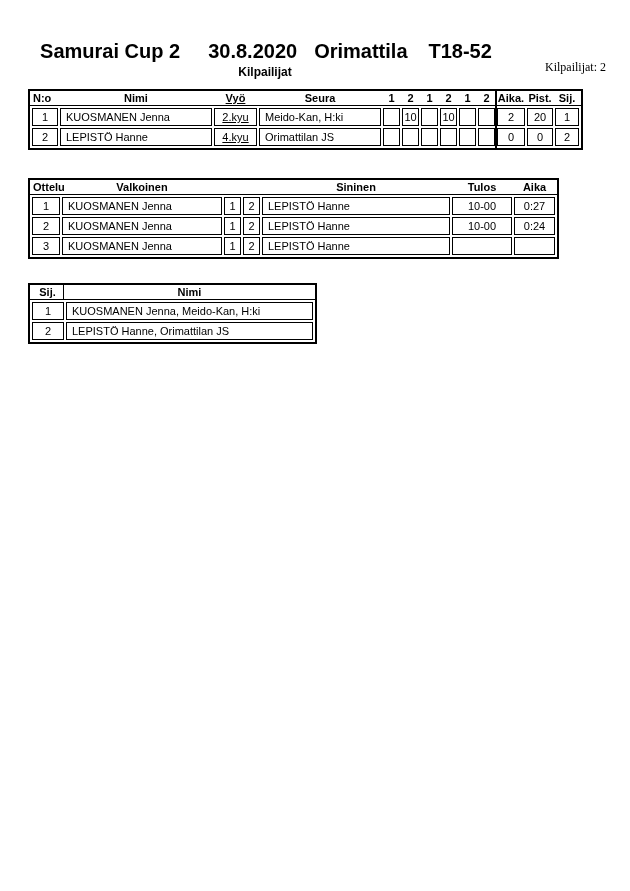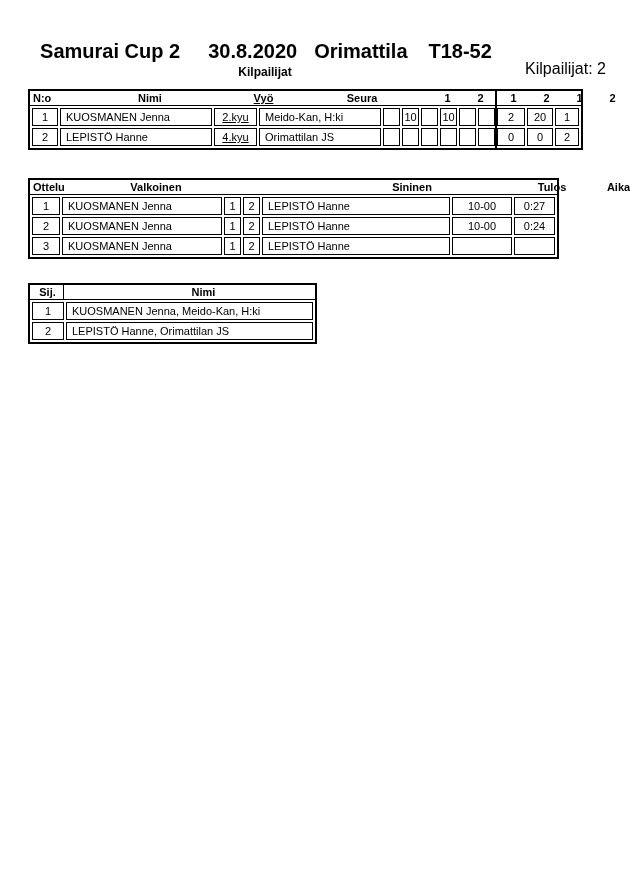--- a/index.html
+++ b/index.html
@@ -15,29 +15,29 @@
   .title span{display:inline-block;}
   .t-gap1{margin-left:28px;}
   .t-gap2{margin-left:17px;}
   .t-gap3{margin-left:21px;}
   .sec-heading{
     position:absolute;font-size:12px;font-weight:bold;text-align:center;white-space:nowrap;
   }
   .h-kilpailijat{top:65px;left:0;width:530px;}
   .h-ottelut{top:157px;left:0;width:594px;}
   .h-tulokset{top:263px;left:0;width:340px;}
-  .count-note{position:absolute;top:60px;right:24px;font-size:16px;}
+  .count-note{position:absolute;top:60px;right:24px;font-size:12px;font-family:Liberation Serif, serif;}
   
   .tbl{position:absolute;border:2px solid #000;background:#fff;box-sizing:border-box;}
   .t-competitors{top:89px;left:28px;width:555px;}
   .t-matches{top:178px;left:28px;width:531px;}
   .t-results{top:283px;left:28px;width:289px;}
   .thead{
     display:flex;align-items:center;height:14px;line-height:14px;
-    border-bottom:1px solid #000;padding:0 2px;gap:16px;
+    border-bottom:1px solid #000;padding:0 2px;gap:2px;
   }
   .hcell{
     box-sizing:border-box;flex:0 0 auto;font-size:11px;font-weight:bold;
     text-align:center;white-space:nowrap;overflow:visible;
   }
   .tbody{padding:1px 2px 2px 2px;}
   .trow{display:flex;gap:2px;margin-top:2px;}
   .trow:first-child{margin-top:1px;}
   .cell{
     box-sizing:border-box;flex:0 0 auto;border:1px solid #000;height:18px;

